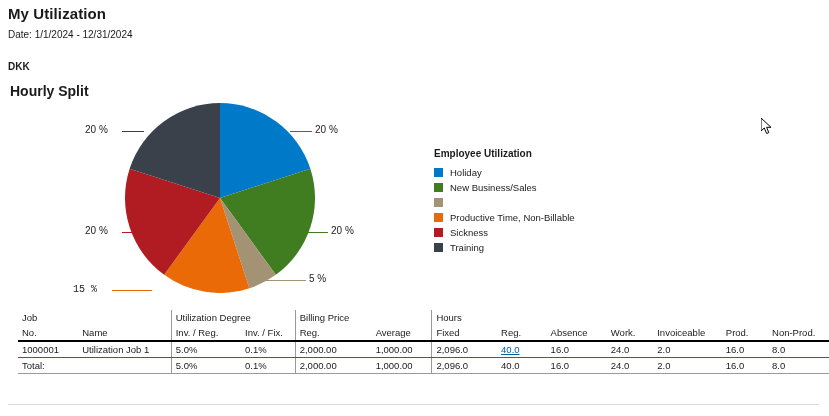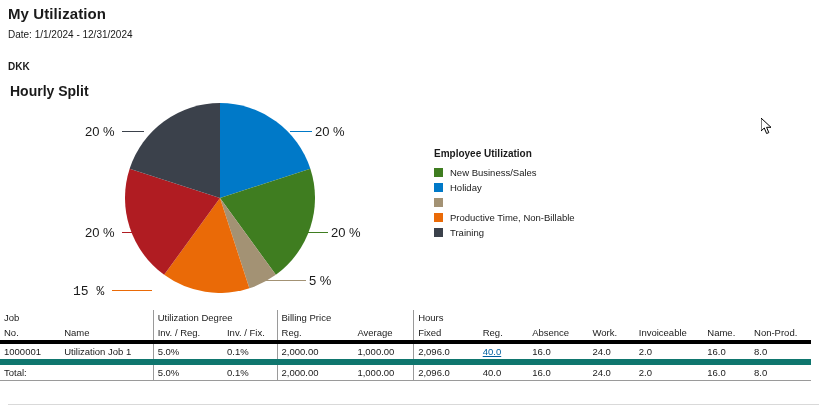--- a/index.html
+++ b/index.html
@@ -72,21 +72,21 @@
     position: absolute;
     left: 0;
     top: 0;
     width: 190px;
     height: 190px;
   }
 
   
   .dlabel {
     position: absolute;
-    font-size: 13px;
+    font-size: 10px;
     color: #1a1a1a;
     white-space: nowrap;
   }
   .leader {
     position: absolute;
     height: 1px;
   }
 
   
   .legend {
@@ -122,43 +122,43 @@
   
   .table-wrap {
     position: absolute;
     left: 0px;
     top: 310px;
     width: 829px;
   }
   table.util {
     border-collapse: collapse;
     width: 811px;
-    margin-left: 0;
+    margin-left: 18px;
     font-size: 9.5px;
     color: #1a1a1a;
   }
   table.util td, table.util th {
     padding: 2px 4px;
     font-weight: normal;
     text-align: left;
     vertical-align: bottom;
     white-space: nowrap;
   }
   .grp-row td {
     padding-top: 2px;
     padding-bottom: 1px;
   }
   .hdr-row td {
-    border-bottom: 4px solid #000000;
+    border-bottom: 2px solid #000000;
     padding-bottom: 2px;
   }
   .num { text-align: right; }
   .sep-l { border-left: 1px solid #9a9a9a; }
   .data-row td {
-    border-bottom: 6px solid #0f766e;
+    border-bottom: 1px solid #0f766e;
     padding-top: 3px;
     padding-bottom: 3px;
   }
   .total-row td {
     font-weight: bold;
     border-bottom: 1px solid #9a9a9a;
     padding-top: 3px;
     padding-bottom: 3px;
   }
   .link {
@@ -225,33 +225,37 @@
     <div class="dlabel" style="left:219px; top:173px;">5 %</div>
     <div class="dlabel" style="left:-17px; top:184px;font-family:Liberation Mono, monospace;">15 %</div>
     <div class="dlabel" style="left:-5px; top:125px;">20 %</div>
     <div class="dlabel" style="left:-5px; top:24px;">20 %</div>
   </div>
 
   <div class="legend">
     <div class="legend-title">Employee Utilization</div>
 
     <div class="legend-item">
+      <span class="swatch" style="background:#0079c8;"></span>
+      <span class="legend-label">Holiday</span>
+    </div>
+    <div class="legend-item">
       <span class="swatch" style="background:#3f7d20;"></span>
       <span class="legend-label">New Business/Sales</span>
     </div>
     <div class="legend-item">
-      <span class="swatch" style="background:#0079c8;"></span>
-      <span class="legend-label">Holiday</span>
-    </div>
-    <div class="legend-item">
       <span class="swatch" style="background:#a39274;"></span>
     </div>
     <div class="legend-item">
       <span class="swatch" style="background:#ea6a07;"></span>
       <span class="legend-label">Productive Time, Non-Billable</span>
+    </div>
+    <div class="legend-item">
+      <span class="swatch" style="background:#b01c22;"></span>
+      <span class="legend-label">Sickness</span>
     </div>
     <div class="legend-item">
       <span class="swatch" style="background:#3b414b;"></span>
       <span class="legend-label">Training</span>
     </div>
   </div>
 
   <div class="table-wrap">
     <table class="util">
       <colgroup>
@@ -282,21 +286,21 @@
         <td>Name</td>
         <td class="num sep-l">Inv. / Reg.</td>
         <td class="num">Inv. / Fix.</td>
         <td class="num sep-l">Reg.</td>
         <td class="num">Average</td>
         <td class="num sep-l">Fixed</td>
         <td class="num">Reg.</td>
         <td class="num">Absence</td>
         <td class="num">Work.</td>
         <td class="num">Invoiceable</td>
-        <td class="num">Name.</td>
+        <td class="num">Prod.</td>
         <td class="num">Non-Prod.</td>
       </tr>
       <tr class="data-row">
         <td>1000001</td>
         <td>Utilization Job 1</td>
         <td class="num sep-l">5.0%</td>
         <td class="num">0.1%</td>
         <td class="num sep-l">2,000.00</td>
         <td class="num">1,000.00</td>
         <td class="num sep-l">2,096.0</td>

